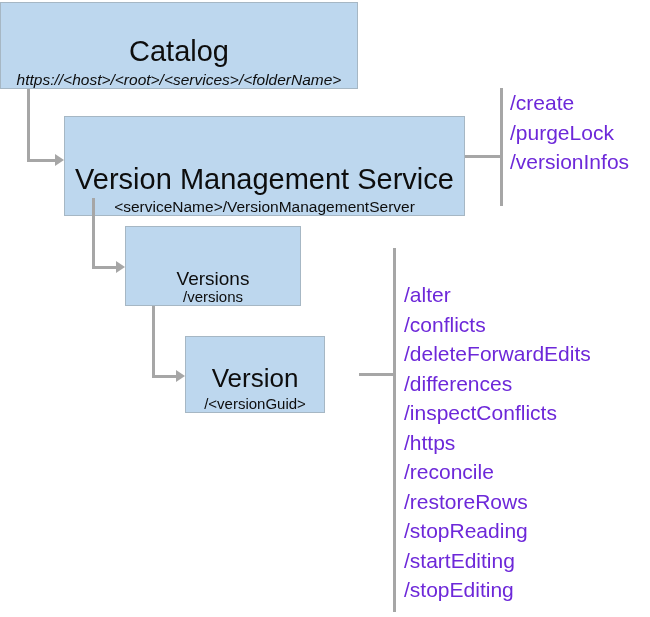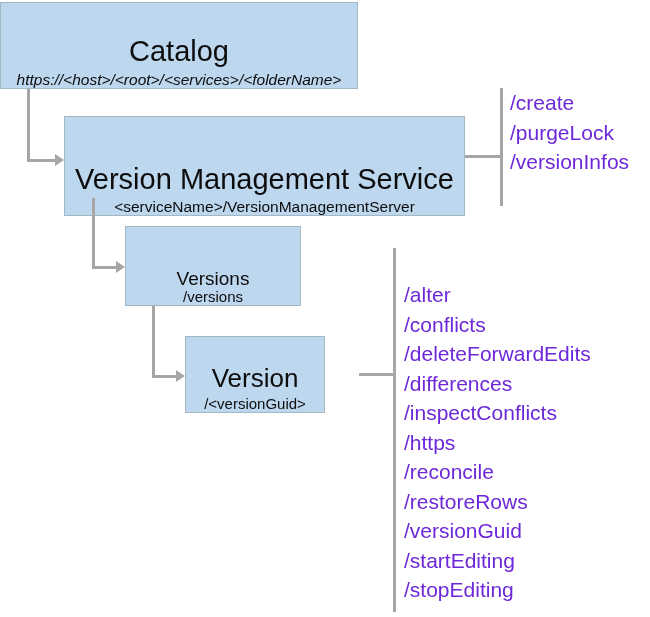--- a/index.html
+++ b/index.html
@@ -172,18 +172,18 @@
 
   <div class="ops" id="ops-version">
     <span class="op">/alter</span>
     <span class="op">/conflicts</span>
     <span class="op">/deleteForwardEdits</span>
     <span class="op">/differences</span>
     <span class="op">/inspectConflicts</span>
     <span class="op">/https</span>
     <span class="op">/reconcile</span>
     <span class="op">/restoreRows</span>
-    <span class="op">/versionGuid</span>
+    <span class="op">/stopReading</span>
     <span class="op">/startEditing</span>
     <span class="op">/stopEditing</span>
   </div>
 
 </div>
 
 </body></html>

